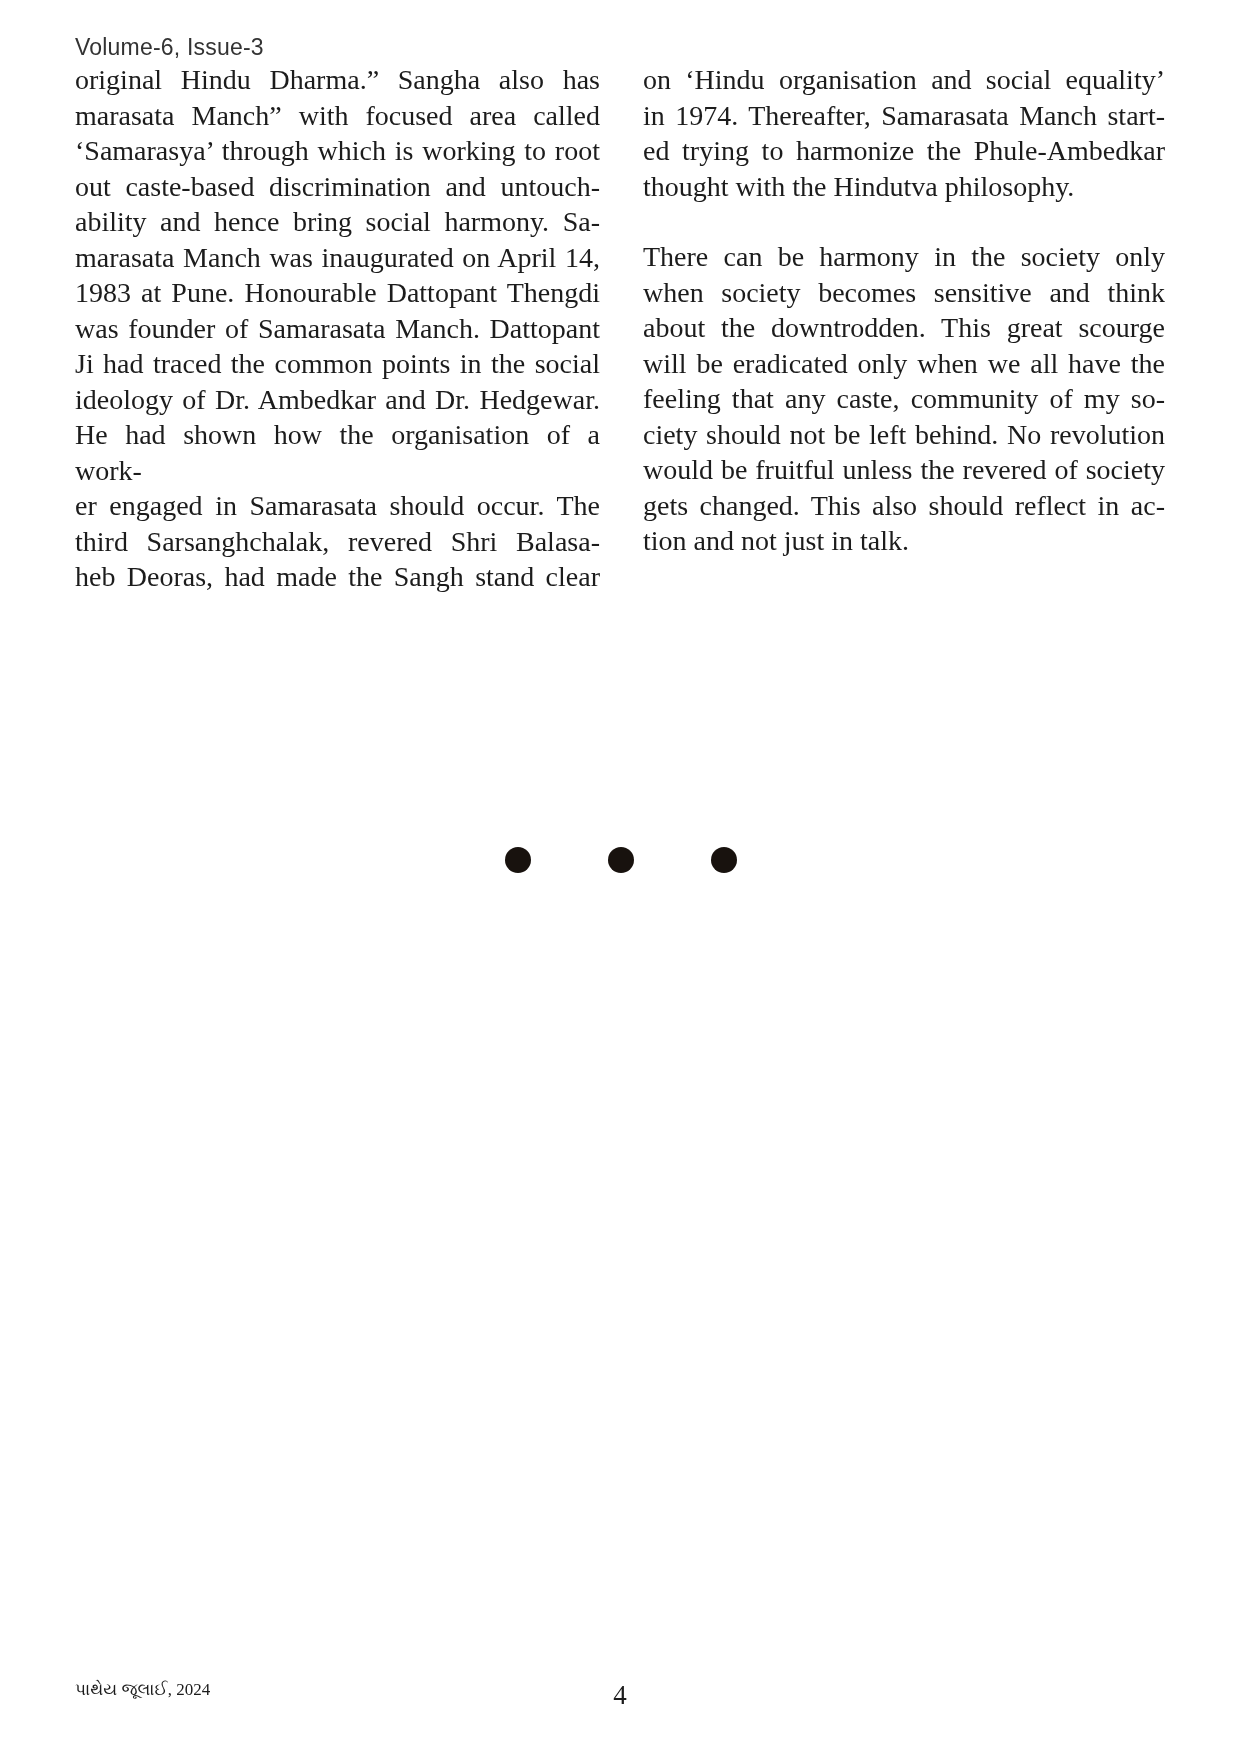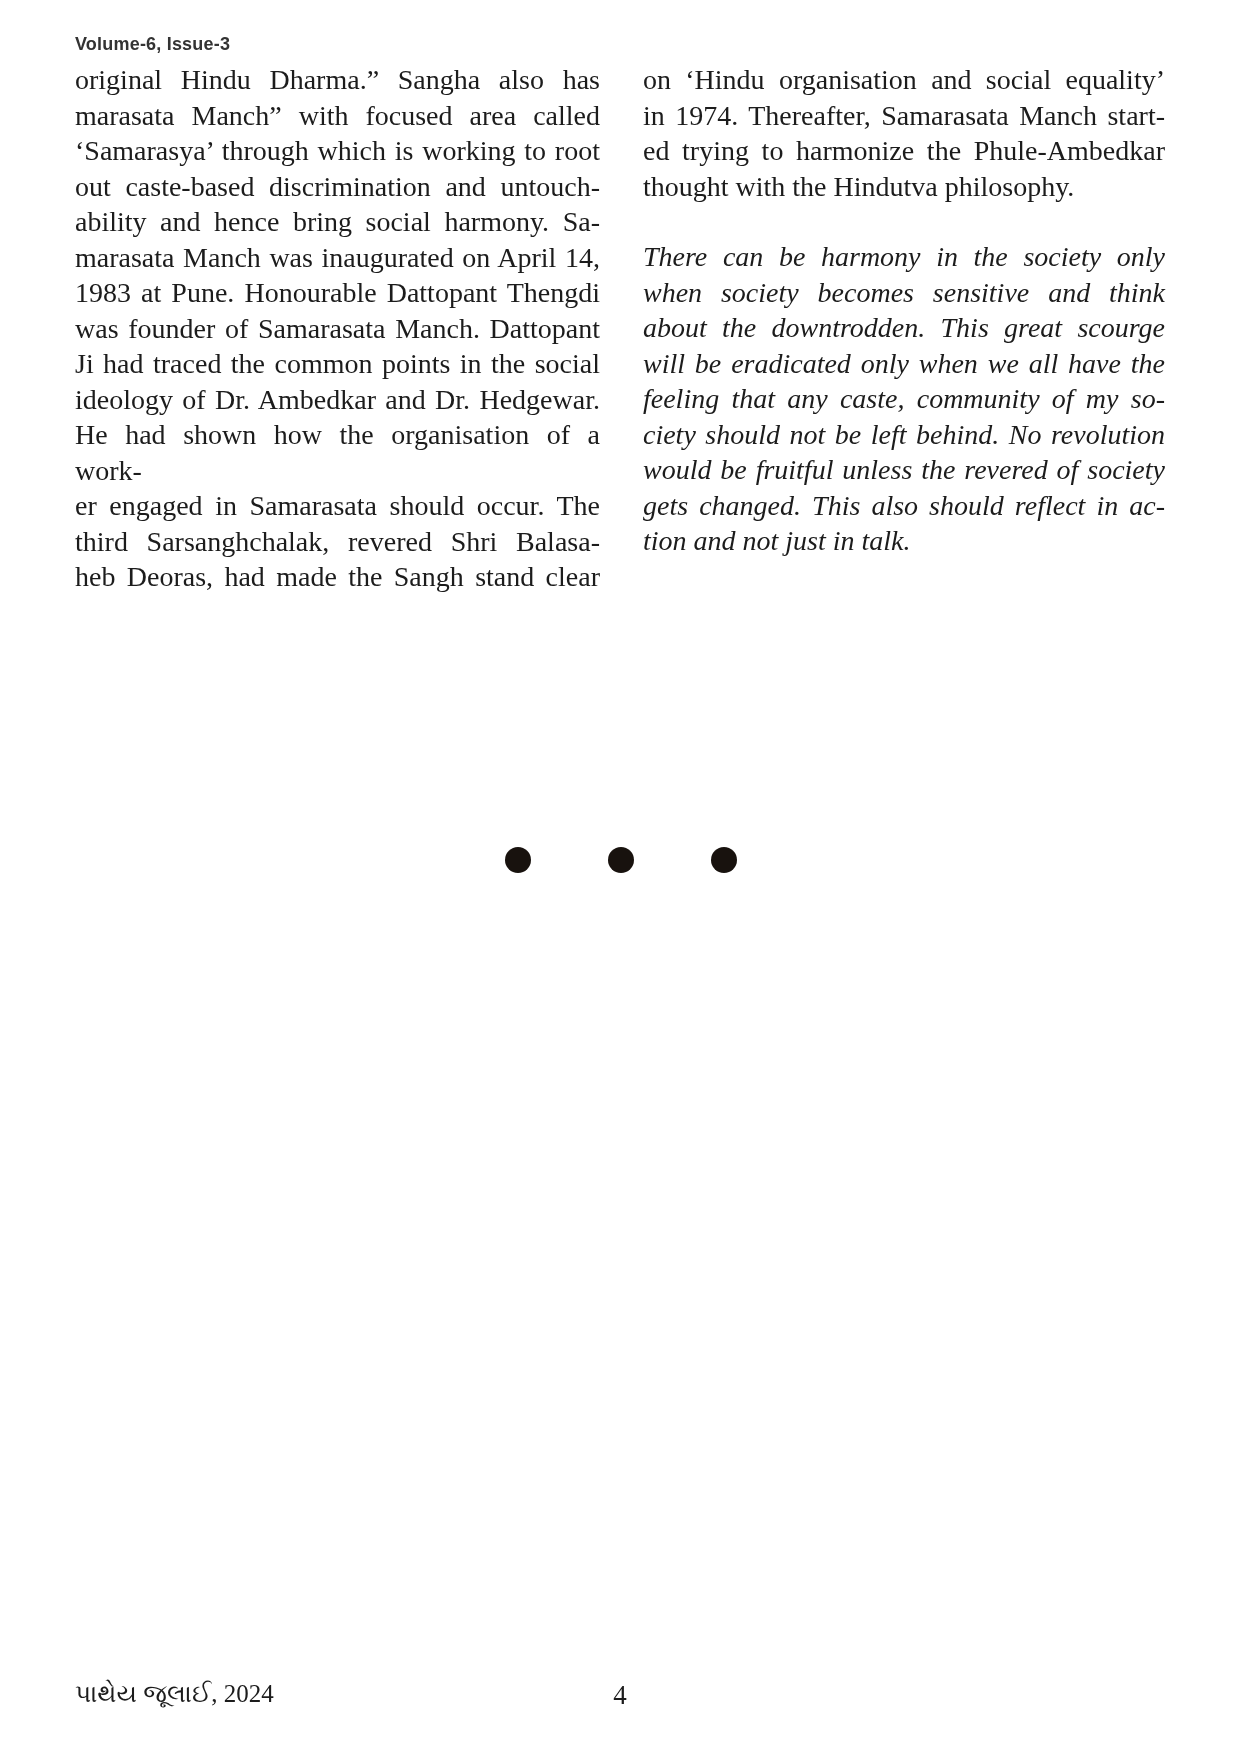--- a/index.html
+++ b/index.html
@@ -15,39 +15,39 @@
     background: var(--page_background, #ffffff);
     overflow: hidden;
     font-family: "Liberation Serif", "DejaVu Serif", serif;
     color: var(--text, #1c1c1c);
   }
   .issue-header {
     position: absolute;
     top: 34px;
     left: 75px;
     font-family: "Liberation Sans", "DejaVu Sans", sans-serif;
-    font-size: 18px;
-    font-weight: 700;
+    font-size: 23px;
+    font-weight: 400;
     letter-spacing: 0.2px;
     color: var(--header_text, #333333);
   }
   .columns {
     position: absolute;
     top: 62px;
     left: 75px;
     width: 1090px;
     display: flex;
     gap: 15px;
   }
   .col {
     font-size: 28px;
   }
   .col-left  { width: 533px; }
   .col-right { width: 530px; margin-left: 28px; }
-  .para + .para { margin-top: 35px; font-style: italic; }
+  .para + .para { margin-top: 35px; }
   .line {
     line-height: 35.5px;
     text-align: justify;
     text-align-last: justify;
     white-space: normal;
   }
   .line.last {
     text-align-last: left;
   }
   .separator {
@@ -70,21 +70,21 @@
     top: 1680px;
     left: 75px;
     width: 1090px;
     height: 40px;
   }
   .footer-left {
     position: absolute;
     left: 0;
     top: 0;
     font-family: "Liberation Serif", "DejaVu Sans", serif;
-    font-size: 25px;
+    font-size: 17px;
     color: var(--text, #1c1c1c);
   }
   .page-number {
     position: absolute;
     left: 0;
     right: 0;
     top: 0;
     text-align: center;
     font-size: 27px;
     color: var(--text, #1c1c1c);

